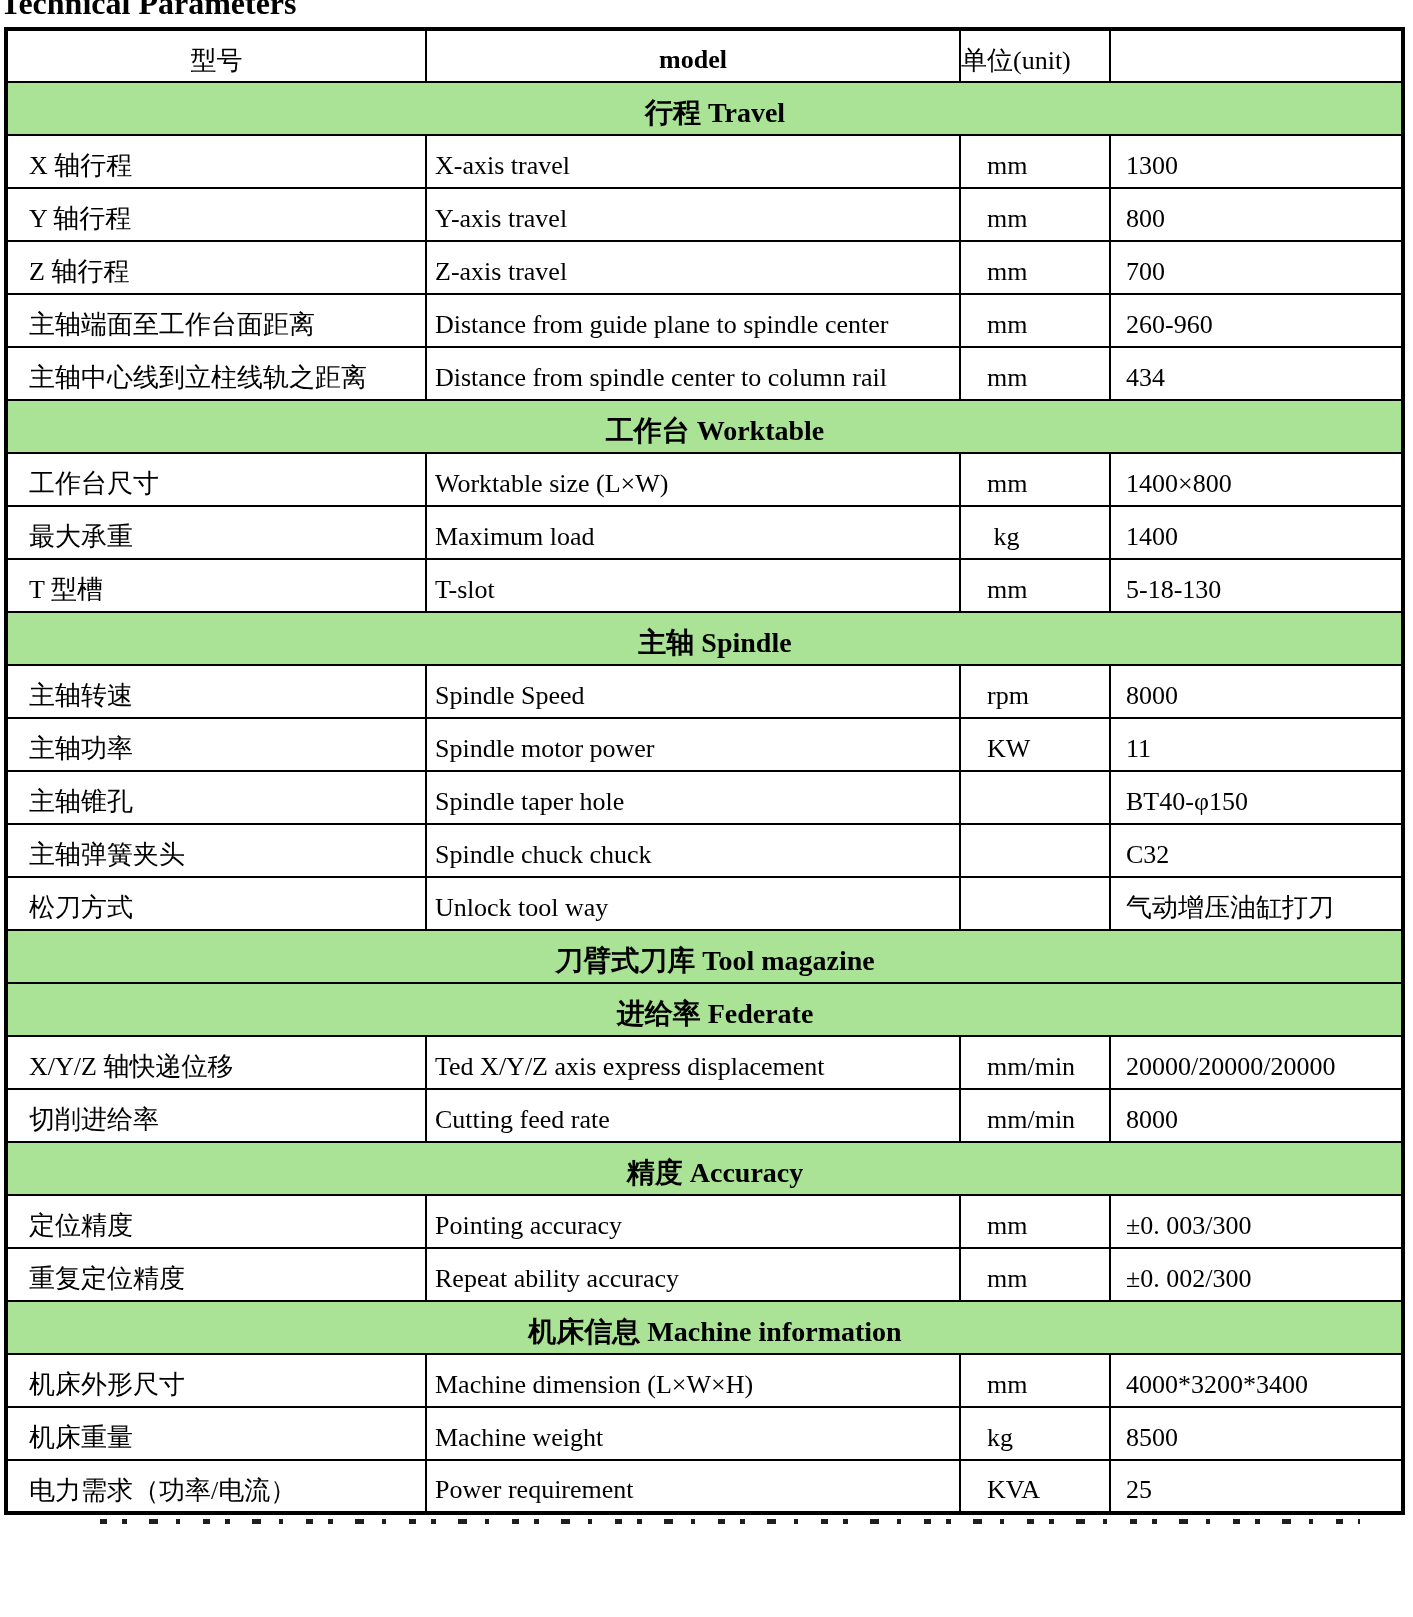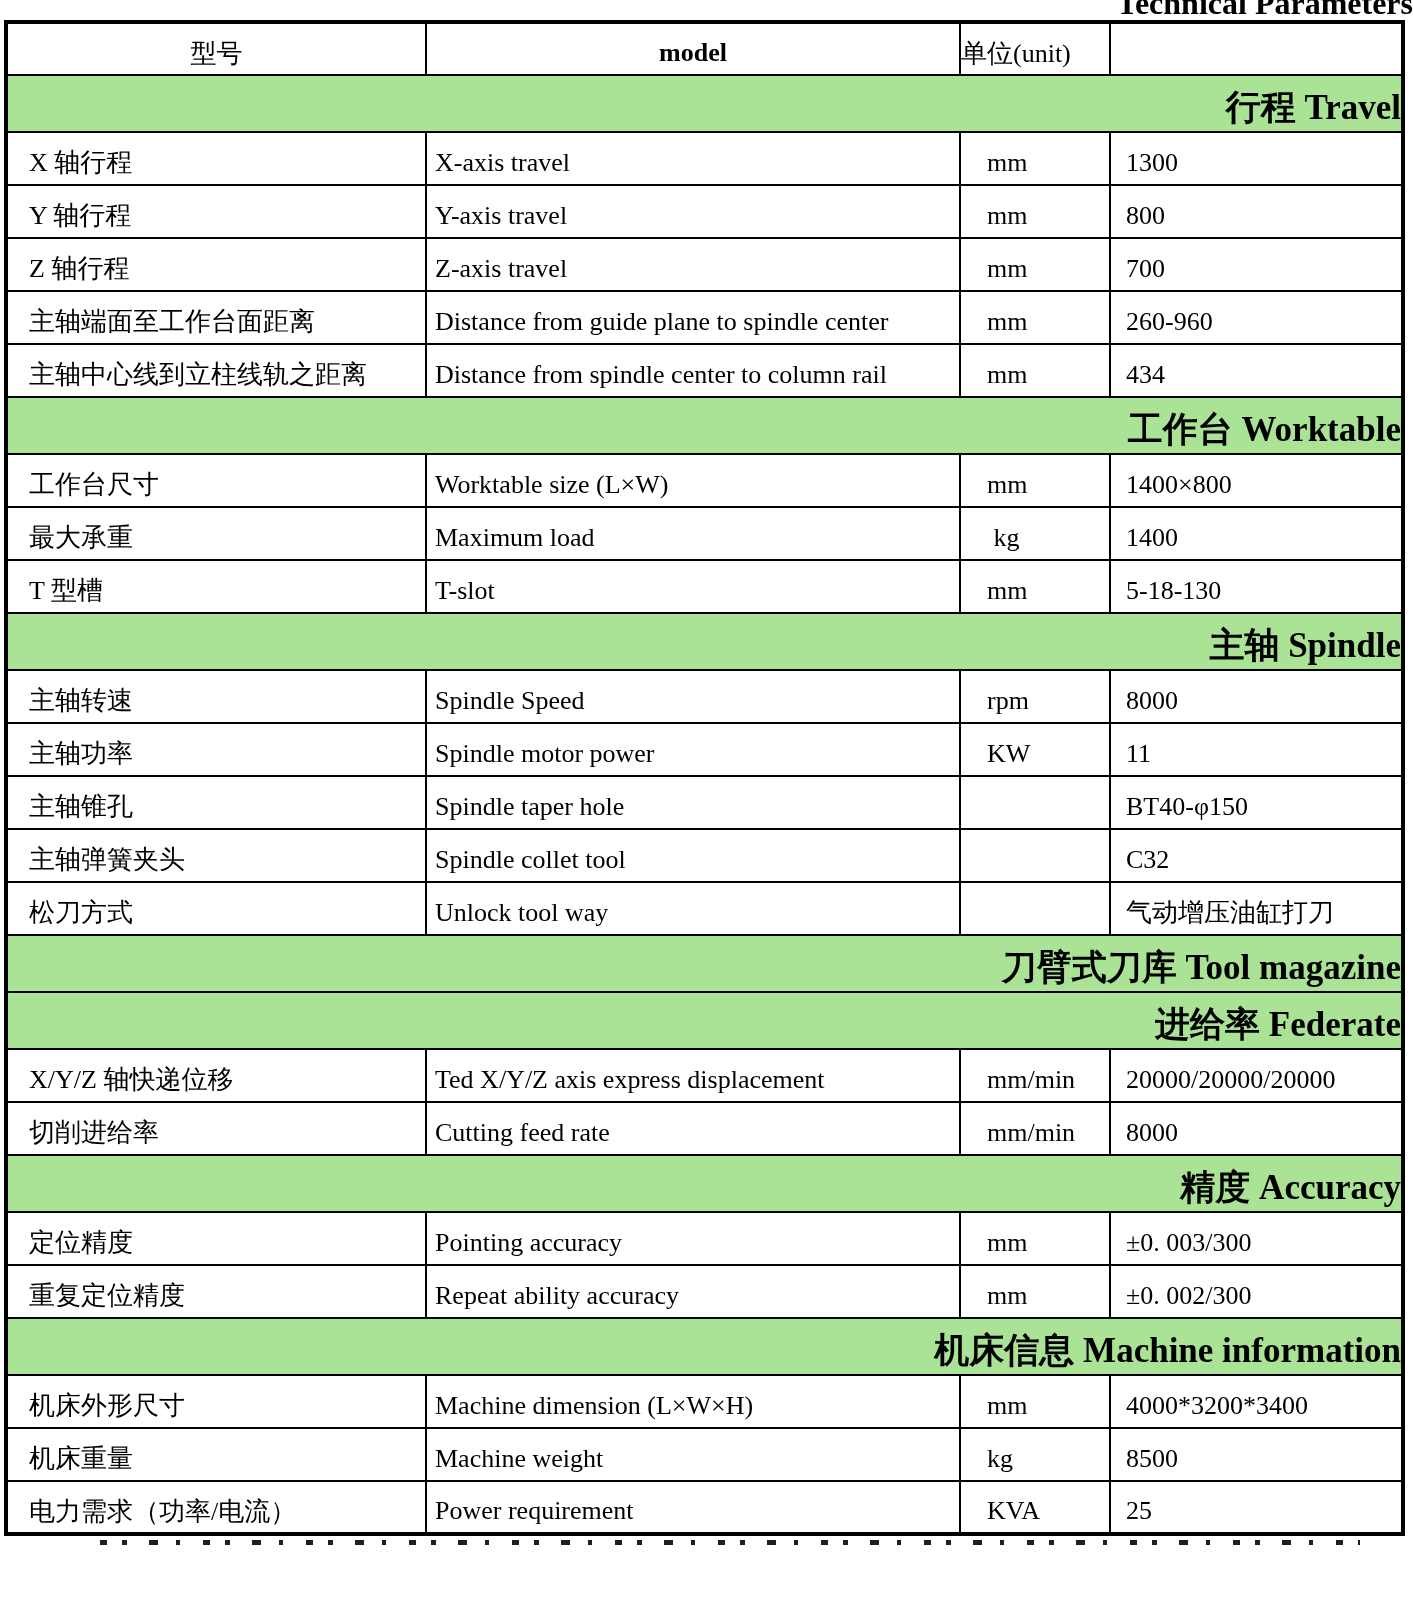--- a/index.html
+++ b/index.html
@@ -7,21 +7,21 @@
     --border-color:#000000;
     --text-color:#000000;
   }
   html,body{margin:0;padding:0;}
   body{
     width:1413px;height:1617px;overflow:hidden;background:#ffffff;
     font-family:"Liberation Serif","DejaVu Serif",serif;color:var(--text-color);
   }
   
   .title-clip{
-    height:20px;overflow:hidden;text-align:right;
+    height:27px;overflow:hidden;text-align:left;
   }
   .title-clip .title-text{
     display:inline-block;font-weight:bold;font-size:32px;line-height:38px;
     margin-top:-25px;white-space:nowrap;
   }
   table.params{
     border-collapse:collapse;table-layout:fixed;
     margin-left:4px;width:1397px;
     border:4px solid var(--border-color);
   }
@@ -34,22 +34,22 @@
     height:53px;box-sizing:border-box;
     font-size:26px;font-weight:normal;
     padding:8px 0 0 0;vertical-align:middle;
     overflow:hidden;white-space:nowrap;
   }
   th.h-cn{text-align:center;}
   th.h-en{text-align:center;font-weight:bold;margin-left:12px;}
   th.h-unit{text-align:left;}
   tr.section-row td{
     background:var(--section-bg);
-    font-weight:bold;font-size:35px;
-    padding-left:21px;text-align:right;
+    font-weight:bold;font-size:28px;
+    padding-left:21px;text-align:center;
   }
   td.cell-cn{padding-left:21px;}
   td.cell-en{padding-left:8px;}
   td.cell-unit{padding-left:26px;white-space:pre;}
   td.cell-value{padding-left:15px;}
   
   .clipped-paragraph{
     margin:4px 0 0 100px;
     width:1260px;height:5px;
     background:repeating-linear-gradient(90deg,
@@ -152,21 +152,21 @@
         <td class="cell-value">11</td>
       </tr>
       <tr class="param-row">
         <td class="cell-cn">主轴锥孔</td>
         <td class="cell-en">Spindle taper hole</td>
         <td class="cell-unit"></td>
         <td class="cell-value">BT40-φ150</td>
       </tr>
       <tr class="param-row">
         <td class="cell-cn">主轴弹簧夹头</td>
-        <td class="cell-en">Spindle collet tool</td>
+        <td class="cell-en">Spindle chuck chuck</td>
         <td class="cell-unit"></td>
         <td class="cell-value">C32</td>
       </tr>
       <tr class="param-row">
         <td class="cell-cn">松刀方式</td>
         <td class="cell-en">Unlock tool way</td>
         <td class="cell-unit"></td>
         <td class="cell-value">气动增压油缸打刀</td>
       </tr>
       <tr class="section-row">

